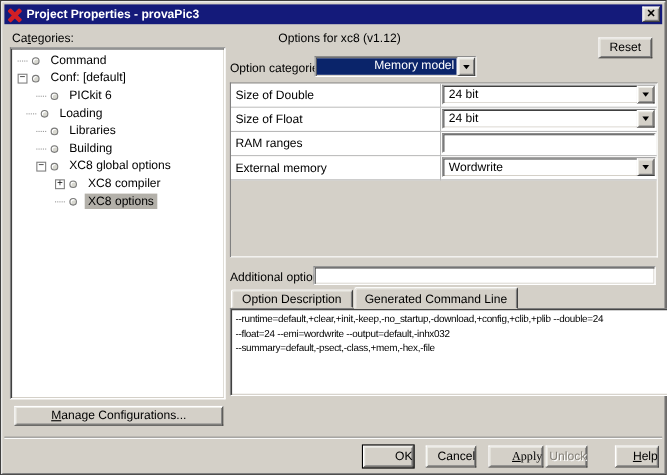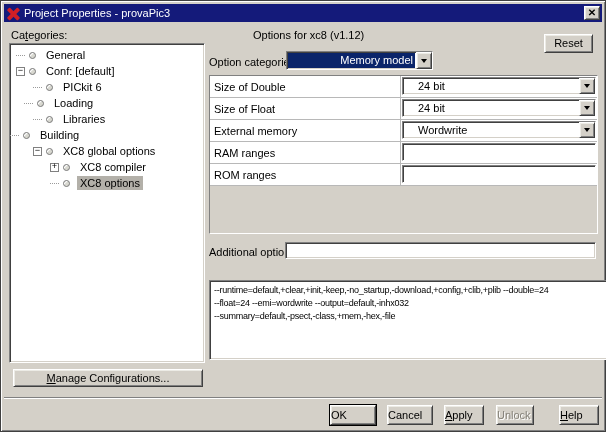--- a/index.html
+++ b/index.html
@@ -18,21 +18,21 @@
     position:absolute; left:3px; top:3px; right:3px; height:18px;
     background:#141a7a; display:flex; align-items:center; padding:0 2px;
   }
   .app-icon { position:relative; width:13px; height:13px; margin:0 1px; flex:none; }
   .app-icon::before, .app-icon::after {
     content:""; position:absolute; left:-1px; top:5px; width:15px; height:4px;
     background:#d21f26; border-radius:1px;
   }
   .app-icon::before { transform:rotate(45deg); }
   .app-icon::after  { transform:rotate(-45deg); }
-  .title-text { color:#fff; font-weight:normal; font-size:11px; margin-left:3px; white-space:nowrap; }
+  .title-text { color:#fff; font-weight:bold; font-size:11px; margin-left:3px; white-space:nowrap; }
   .close-btn {
     margin-left:auto; width:16px; height:14px; background:#d4d0c8;
     border:1px solid; border-color:#fff #404040 #404040 #fff;
     box-shadow: inset 1px 1px 0 #ecebe5, inset -1px -1px 0 #808080;
     display:flex; align-items:center; justify-content:center;
     font-size:10px; font-weight:bold; line-height:1; color:#000;
   }
 
   
   .raised {
@@ -68,21 +68,21 @@
     text-align:center; padding-top:2px; cursor:default;
   }
 
   
   .heading { position:absolute; left:208px; top:28px;margin-left:44px; }
   .optcat-label { position:absolute; left:208px; top:55px; }
   .combo { display:flex; height:19px; background:#fff;
     border:1px solid; border-color:#808080 #ffffff #ffffff #808080;
     box-shadow: inset 1px 1px 0 #404040, inset -1px -1px 0 #d4d0c8; }
   .combo-main { position:absolute; left:285px; top:50px; width:147px;text-align:right; }
-  .combo-text { flex:1; padding:2px 15px 0; overflow:hidden; white-space:nowrap; }
+  .combo-text { flex:1; padding:2px 5px 0; overflow:hidden; white-space:nowrap; }
   .combo-text.hl { background:#0a246a; color:#fff; margin:1px; padding:1px 2px 0; }
   .combo-btn {
     width:16px; flex:none; background:#d4d0c8;
     border:1px solid; border-color:#ffffff #404040 #404040 #ffffff;
     box-shadow: inset 1px 1px 0 #ecebe5, inset -1px -1px 0 #808080;
     display:flex; align-items:center; justify-content:center;
   }
   .arrow-down { width:0; height:0; border-left:3px solid transparent; border-right:3px solid transparent; border-top:4px solid #000; }
   .reset-btn { position:absolute; left:543px; top:33px; width:49px; height:19px; text-align:center; padding-top:2px; }
 
@@ -120,21 +120,21 @@
     position:absolute; left:208px; top:279px; width:415px; height:80px;
     padding:3px 4px; z-index:2;
   }
   .cmd-line {
     font-size:9px; letter-spacing:-0.25px; line-height:13px; white-space:nowrap; overflow:hidden;
   }
 
   
   .separator { position:absolute; left:3px; right:3px; top:396px; height:2px;
     border-top:1px solid #808080; border-bottom:1px solid #ffffff; }
-  .btn { position:absolute; top:404px; height:20px; text-align:left; padding-top:3px; cursor:default; }
+  .btn { position:absolute; top:404px; height:20px; text-align:right; padding-top:3px; cursor:default; }
   .btn.default {
     outline:1px solid #000; 
   }
   .btn.disabled { color:#848078; text-shadow:1px 1px 0 #fff; }
   u { text-decoration:underline; }
 </style>
 </head>
 <body>
 
 <div class="win">
@@ -144,21 +144,21 @@
     <span class="title-text">Project Properties - provaPic3</span>
     <span class="close-btn">✕</span>
   </div>
 
   <div class="cat-label">Ca<u>t</u>egories:</div>
 
   <div class="tree sunken">
       <div class="tree-row" style="padding-left: 6px;">
         <span class="connector"></span>
         <span class="node-circle"></span>
-        <span class="tree-label">General</span>
+        <span class="tree-label">Command</span>
       </div>
       <div class="tree-row" style="padding-left: 6px;">
         <span class="expander">−</span>
         <span class="node-circle"></span>
         <span class="tree-label">Conf: [default]</span>
       </div>
       <div class="tree-row" style="padding-left: 23px;">
         <span class="connector"></span>
         <span class="node-circle"></span>
         <span class="tree-label">PICkit 6</span>
@@ -166,21 +166,21 @@
       <div class="tree-row" style="padding-left: 14px;">
         <span class="connector"></span>
         <span class="node-circle"></span>
         <span class="tree-label">Loading</span>
       </div>
       <div class="tree-row" style="padding-left: 23px;">
         <span class="connector"></span>
         <span class="node-circle"></span>
         <span class="tree-label">Libraries</span>
       </div>
-      <div class="tree-row" style="">
+      <div class="tree-row" style="padding-left: 23px;">
         <span class="connector"></span>
         <span class="node-circle"></span>
         <span class="tree-label">Building</span>
       </div>
       <div class="tree-row" style="padding-left: 23px;">
         <span class="expander">−</span>
         <span class="node-circle"></span>
         <span class="tree-label">XC8 global options</span>
       </div>
       <div class="tree-row" style="padding-left: 40px;">
@@ -225,52 +225,52 @@
         <div class="cell-value">
           <div class="combo">
             <span class="combo-text">24 bit</span>
             <span class="combo-btn">
               <span class="arrow-down"></span>
             </span>
           </div>
         </div>
       </div>
       <div class="opt-row">
+        <div class="cell-label">RAM ranges</div>
+        <div class="cell-value"><input class="cell-input" style=""></div>
+      </div>
+      <div class="opt-row">
         <div class="cell-label">External memory</div>
         <div class="cell-value">
           <div class="combo">
             <span class="combo-text">Wordwrite</span>
             <span class="combo-btn">
               <span class="arrow-down"></span>
             </span>
           </div>
         </div>
       </div>
-      <div class="opt-row">
-        <div class="cell-label">RAM ranges</div>
-        <div class="cell-value"><input class="cell-input" style=""></div>
-      </div>
-      <div class="opt-row">
-        <div class="cell-label">ROM ranges</div>
-        <div class="cell-value"><input class="cell-input" style=""></div>
-      </div>
     </div>
 
   <div class="addl-label">Additional options:</div>
   <input class="addl-input sunken" value="" style="">
 
+  <div class="tabs">
+      <div class="tab">Option Description</div>
+      <div class="tab active">Generated Command Line</div>
+    </div>
 
   <div class="cmd-panel sunken">
     <div class="cmd-line">--runtime=default,+clear,+init,-keep,-no_startup,-download,+config,+clib,+plib --double=24</div>
     <div class="cmd-line">--float=24 --emi=wordwrite --output=default,-inhx032</div>
     <div class="cmd-line">--summary=default,-psect,-class,+mem,-hex,-file</div>
   </div>
 
   <div class="separator"></div>
   <div id="footer-buttons">
       <div class="btn raised default" style="left: 329px; width: 46px;">OK</div>
       <div class="btn raised" style="left: 386px; width: 46px;">Cancel</div>
-      <div class="btn raised" style="left: 443px; width: 40px;"><u>A</u>pply</div>
+      <div class="btn raised" style="left: 443px; width: 50px; font-family: Liberation Serif, serif;"><u>A</u>pply</div>
       <div class="btn raised disabled" style="left: 495px; width: 38px;">Unlock</div>
       <div class="btn raised" style="left: 558px; width: 40px;"><u>H</u>elp</div>
     </div>
 
 </div>
 
 </body></html>

